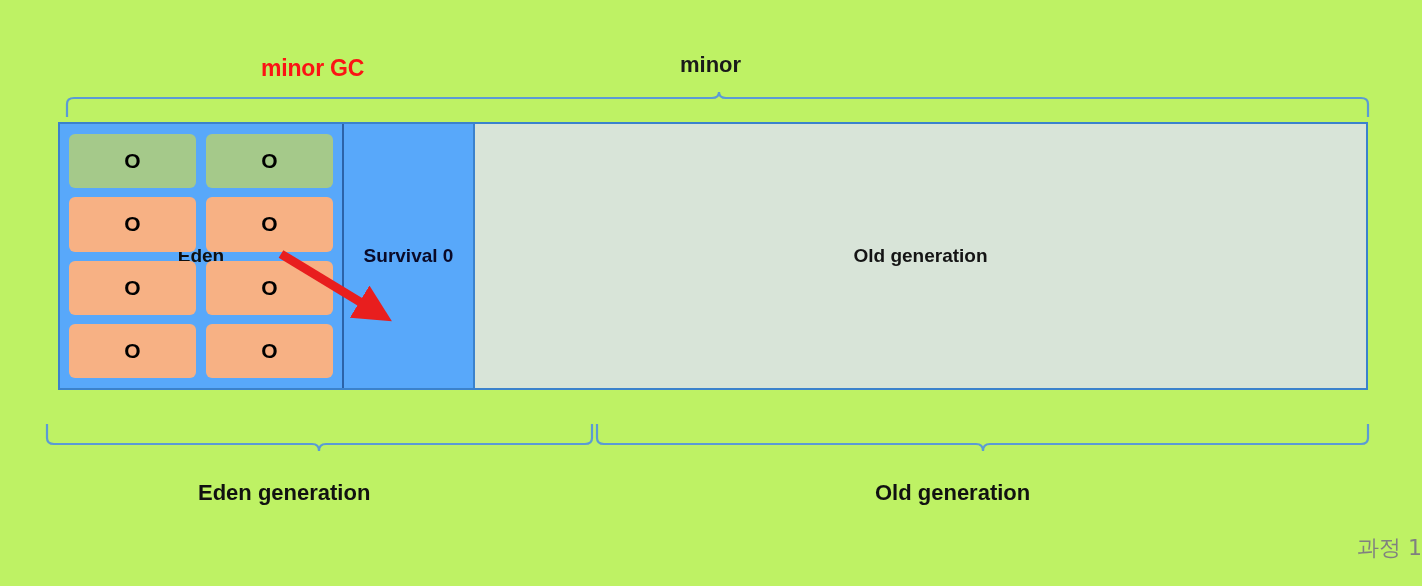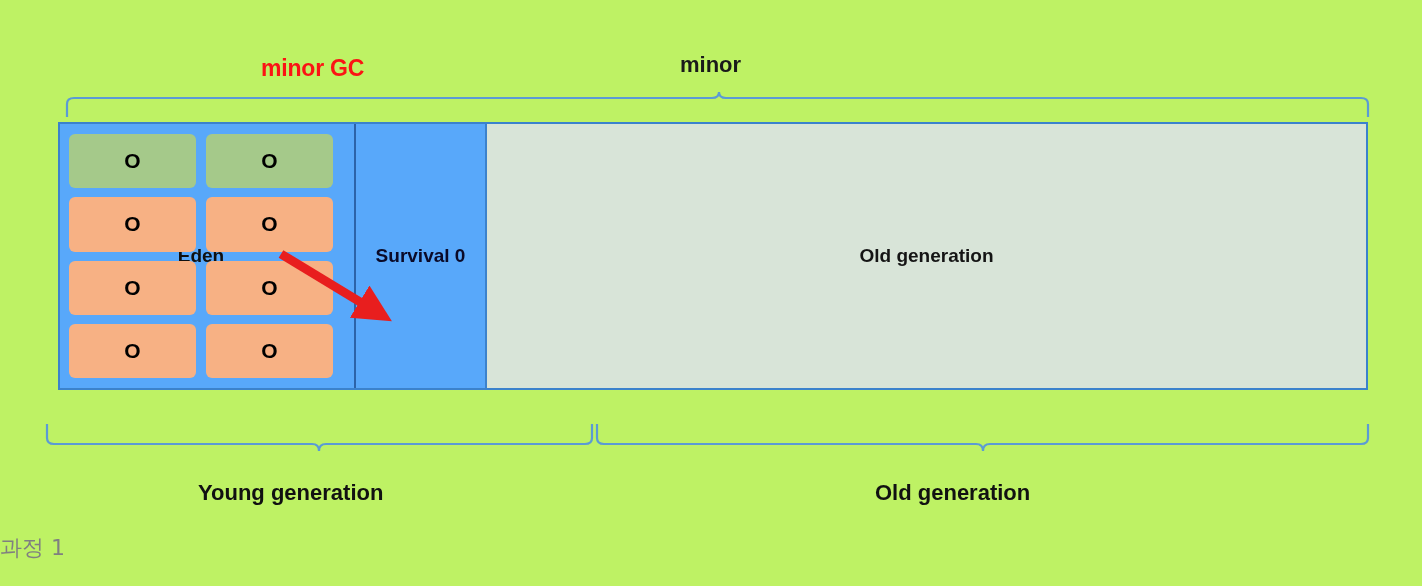--- a/index.html
+++ b/index.html
@@ -115,21 +115,21 @@
     border-left: 2px solid #2c63a8;
     background: #58a8fa;
     display: flex;
     align-items: center;
     justify-content: center;
     font-size: 19px;
     font-weight: bold;
     color: #0a0a28;
     white-space: nowrap;
   }
-  #survival-0 { width: 131px; margin-left: 12px; }
+  #survival-0 { width: 131px; }
   #survival-1 { width: 132px; }
 
   
   #oldgen-region {
     flex: 1 1 auto;
     box-sizing: border-box;
     border-left: 2px solid #3b82cc;
     background: #d8e4d8;
     display: flex;
     align-items: center;
@@ -166,21 +166,21 @@
   }
   #old-gen-bottom-label {
     left: 875px;
     top: 480px;
   }
   #caption {
     position: absolute;
     left: 0;
     right: 0;
     top: 533px;
-    text-align: left;
+    text-align: right;
     font-size: 22px;
     color: #808080;
     font-family: "DejaVu Sans", sans-serif;
   }
 </style>
 </head>
 <body>
 
 <div id="stage">
 
@@ -221,19 +221,19 @@
 
   <svg id="arrow-layer" viewBox="0 0 1422 586">
     <defs>
       <marker id="redhead" markerWidth="4.2" markerHeight="4.2" refX="2.0" refY="2.1" orient="auto">
         <path d="M 0 0 L 4.2 2.1 L 0 4.2 Z" fill="#e81e1e"></path>
       </marker>
     </defs>
     <line x1="281" y1="254" x2="375" y2="311" stroke="#e81e1e" stroke-width="9" stroke-linecap="butt" marker-end="url(#redhead)"></line>
   </svg>
 
-  <div id="young-gen-label" class="bottom-label">Young generation</div>
+  <div id="young-gen-label" class="bottom-label">Eden generation</div>
 
   <div id="old-gen-bottom-label" class="bottom-label">Old generation</div>
 
   <div id="caption">과정 1</div>
 
 </div>
 
 </body></html>

